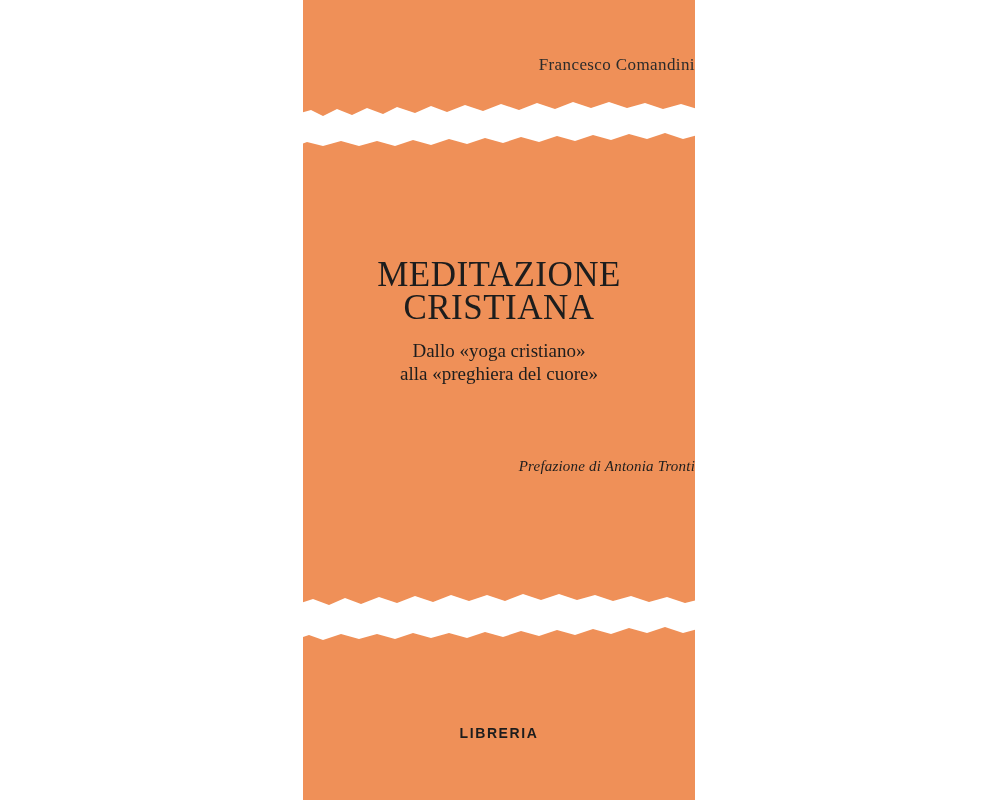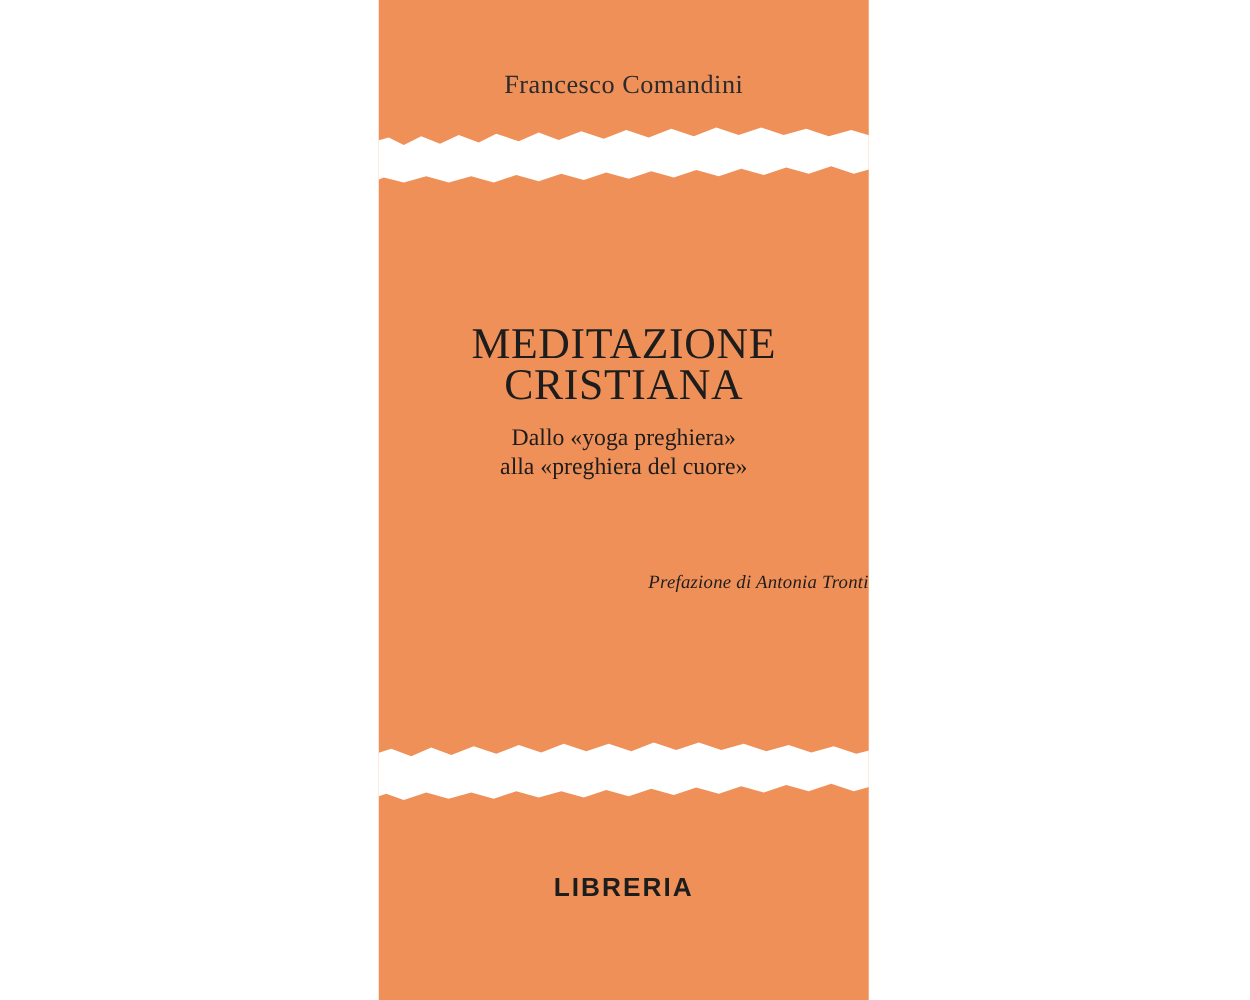--- a/index.html
+++ b/index.html
@@ -28,23 +28,23 @@
     height: 800px;
     background: #ef9058;
     overflow: hidden;
   }
 
   .author {
     position: absolute;
     top: 55px;
     left: 0;
     width: 100%;
-    text-align: center;
+    text-align: right;
     font-family: "Liberation Serif", serif;
-    font-size: 21px;
+    font-size: 17px;
     color: #2b2b2b;
     letter-spacing: 0.4px;
   }
 
   
   .tear {
     position: absolute;
     left: -6px;
     width: 404px;
     pointer-events: none;
@@ -92,24 +92,25 @@
     position: absolute;
     top: 700px;
     left: 0;
     width: 100%;
     text-align: center;
     font-family: "Liberation Sans", sans-serif;
     color: #1d1d1d;
   }
   .publisher .pl1,
   .publisher .pl2 {
-    font-size: 21px;
+    font-size: 14px;
     font-weight: bold;
     letter-spacing: 1.6px;
     line-height: 21px;
+    margin-top: 23px;
   }
   .publisher .pl3 {
     font-size: 11.5px;
     font-weight: bold;
     letter-spacing: 1.4px;
     line-height: 18px;
   }
 </style>
 </head>
 <body>
@@ -125,21 +126,21 @@
     </svg>
 
     <svg class="tear tear-bottom" viewBox="0 0 404 58" preserveAspectRatio="none">
       <path fill="#ffffff" d="M0,16 L16,11 L32,17 L48,10 L64,16 L82,9 L100,15 L118,8 L136,14 L154,7 L172,13 L190,7 L208,13 L226,6 L244,12 L262,6 L280,12 L298,7 L316,13 L334,8 L352,14 L370,9 L388,15 L404,11 L404,40 L386,45 L368,39 L350,45 L332,40 L314,46 L296,41 L278,47 L260,42 L242,48 L224,43 L206,49 L188,44 L170,50 L152,45 L134,50 L116,45 L98,51 L80,46 L62,51 L44,46 L26,52 L12,47 L0,51 Z"></path>
     </svg>
 
     <div class="title-block">
       <div class="title-line">MEDITAZIONE</div>
       <div class="title-line">CRISTIANA</div>
       <div class="subtitle">
-        <div>Dallo «yoga preghiera»</div>
+        <div>Dallo «yoga cristiano»</div>
         <div>alla «preghiera del cuore»</div>
       </div>
     </div>
 
     <div class="preface">Prefazione di Antonia Tronti</div>
 
     <div class="publisher">
       <div class="pl1">LIBRERIA</div>
     </div>
 

